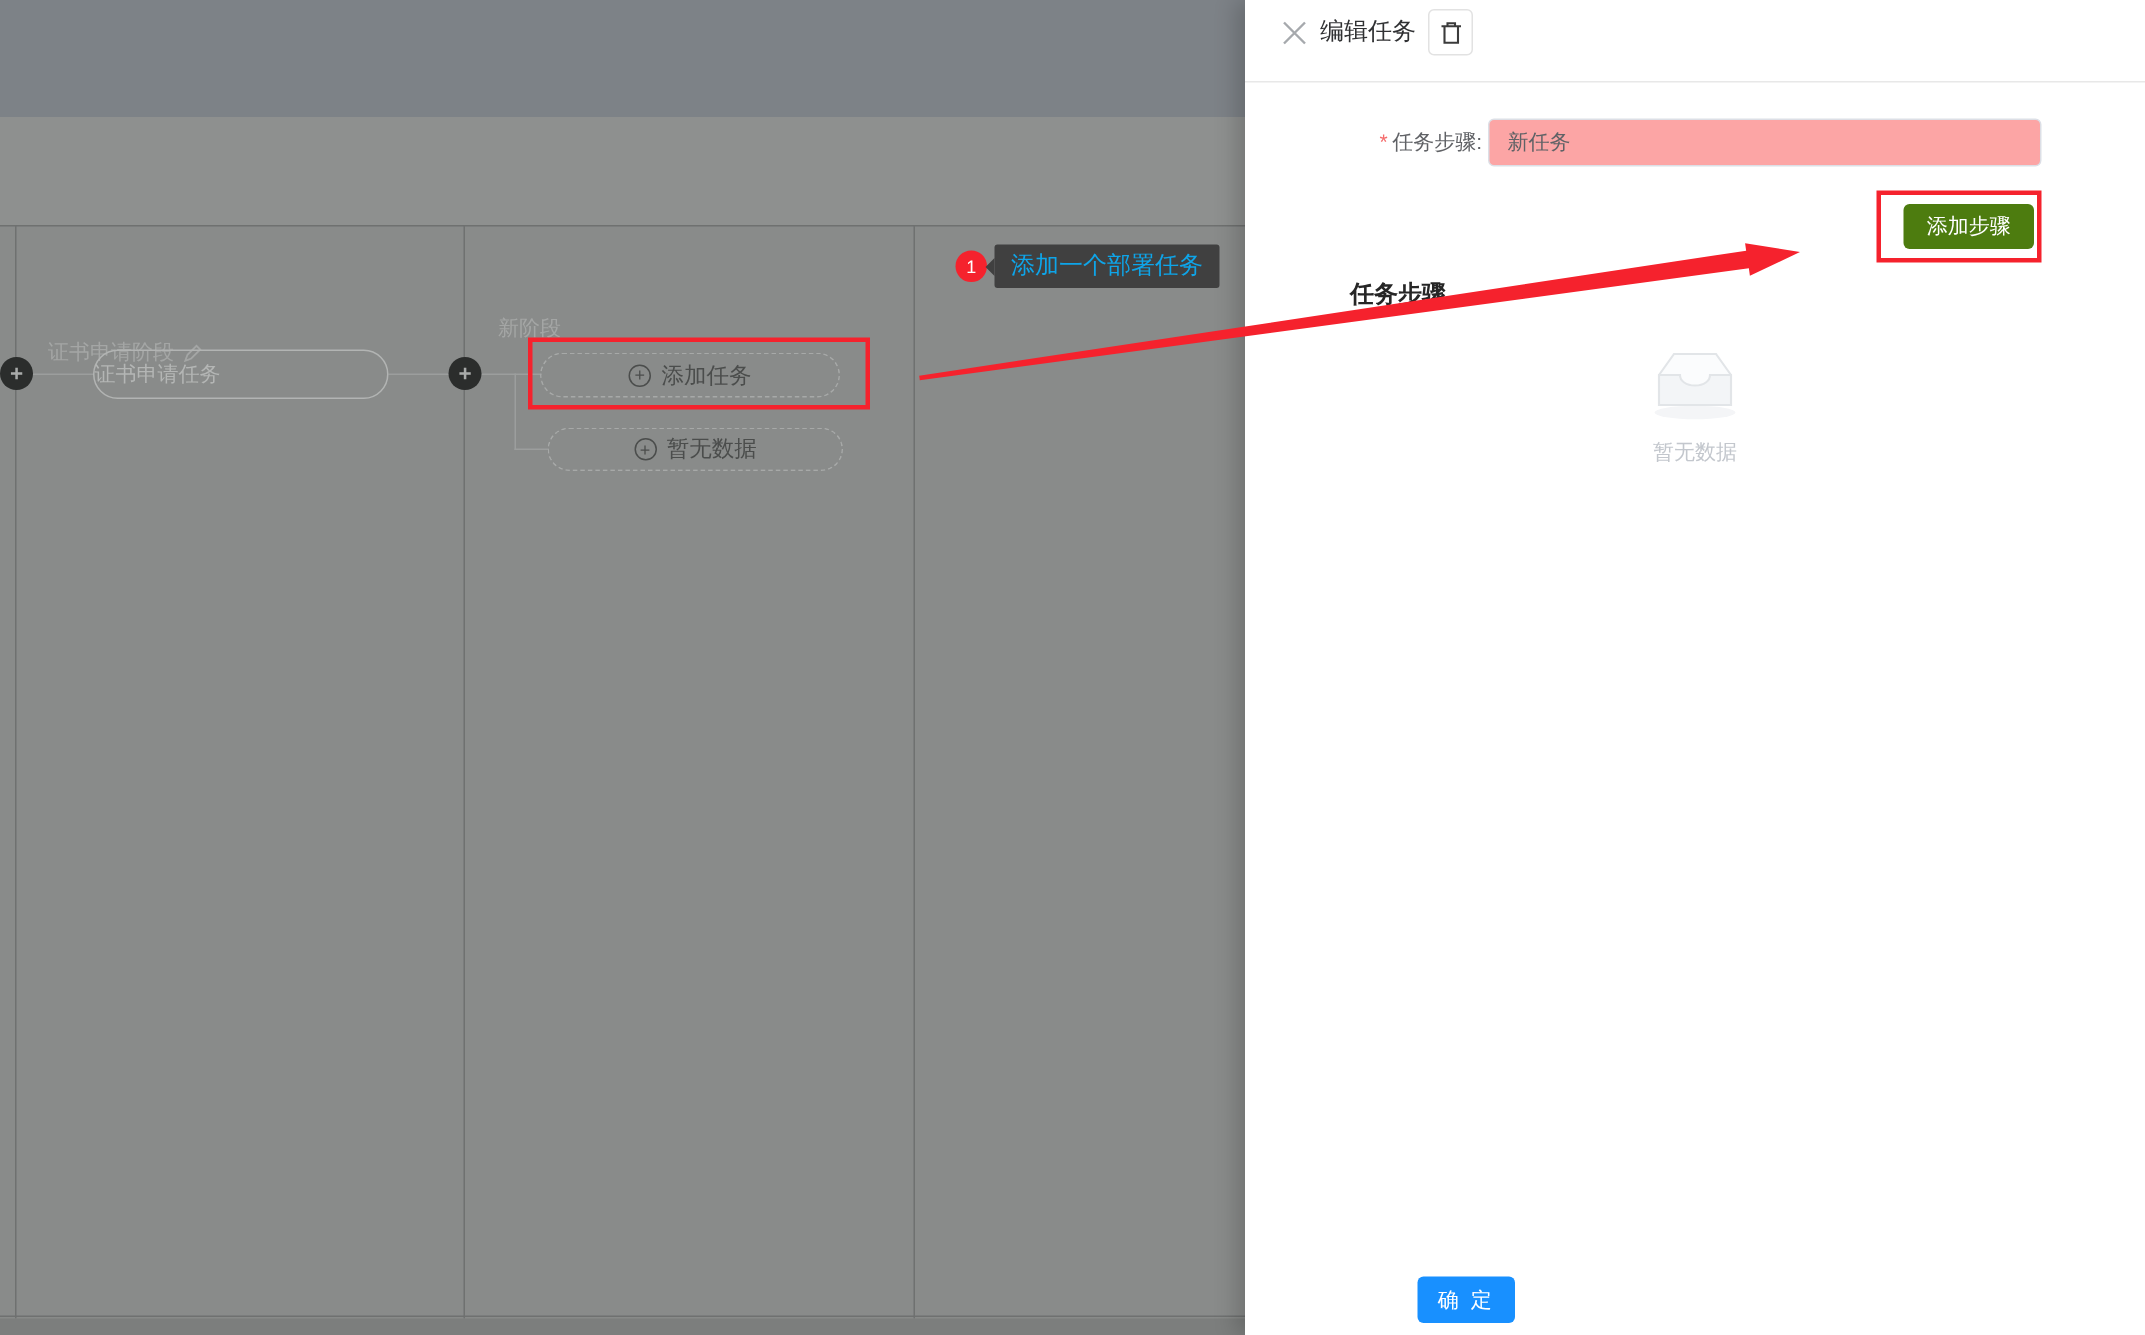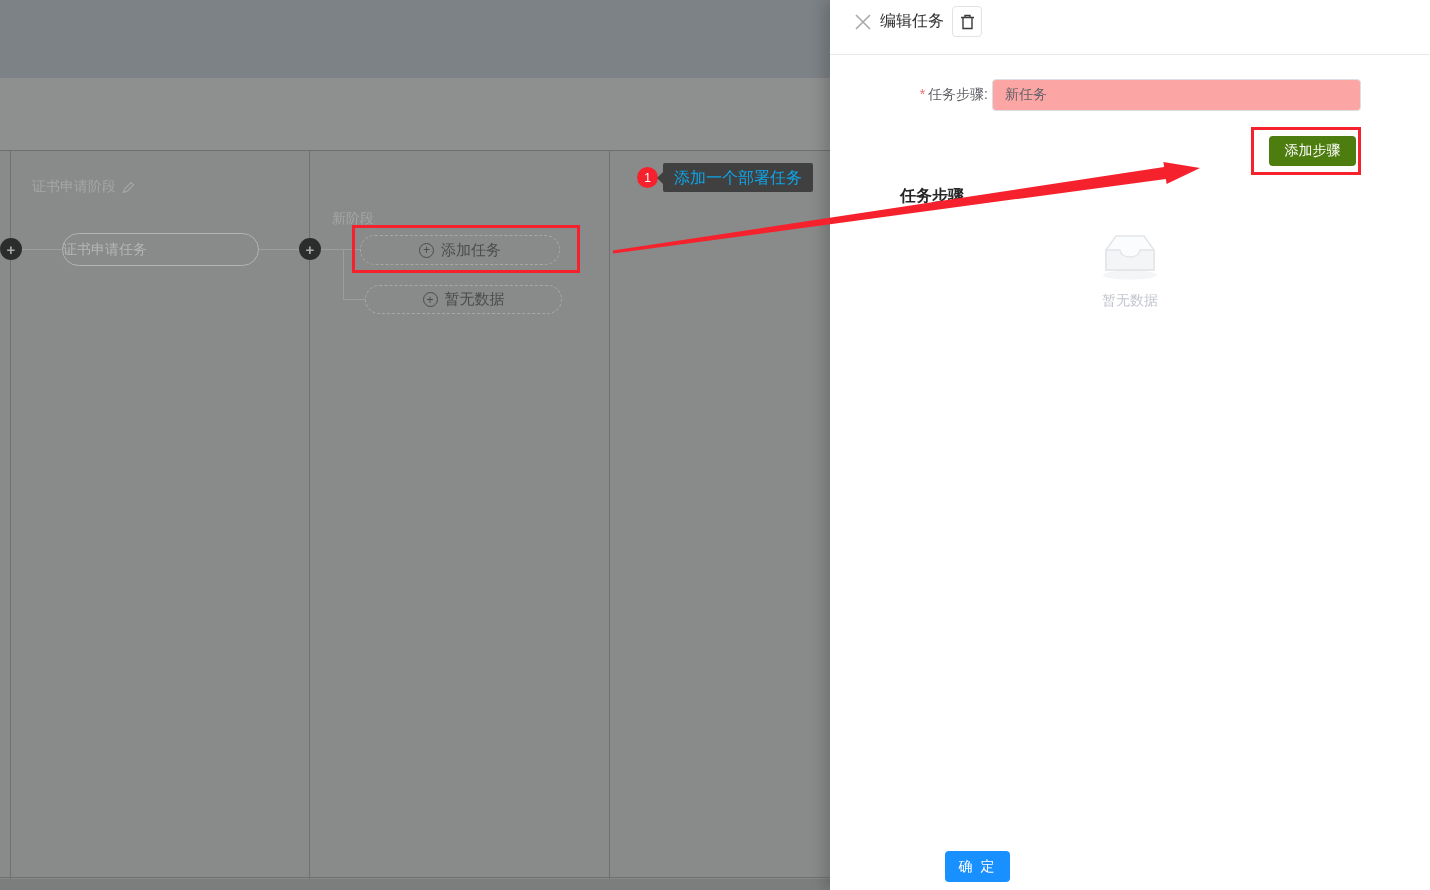--- a/index.html
+++ b/index.html
@@ -87,21 +87,21 @@
   <div class="pipeline">
     <div class="topbar"></div>
     <div class="subbar"></div>
     <div class="stages"></div>
     <div class="col col1"></div>
     <div class="col col2"></div>
     <div class="col col3"></div>
     <div class="bottomstrip"></div>
   </div>
 
-  <div class="stage-title" style="left:32px;">
+  <div class="stage-title" style="left:32px;margin-top:48px;">
     <span>证书申请阶段</span>
     <svg width="13" height="13" viewBox="0 0 13 13">
       <path d="M1.5 11.5 L3 7.5 L9 1.5 L11.5 4 L5.5 10 Z M1.5 11.5 L4.2 10.6" fill="none" stroke="#a4a6a5" stroke-width="1.2"></path>
     </svg>
   </div>
 
   <div class="stage-title" style="left:332px;margin-top:32px;">
     <span>新阶段</span>
   </div>
 

